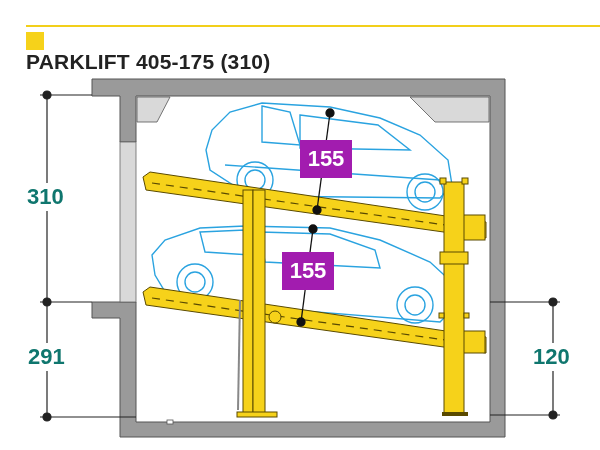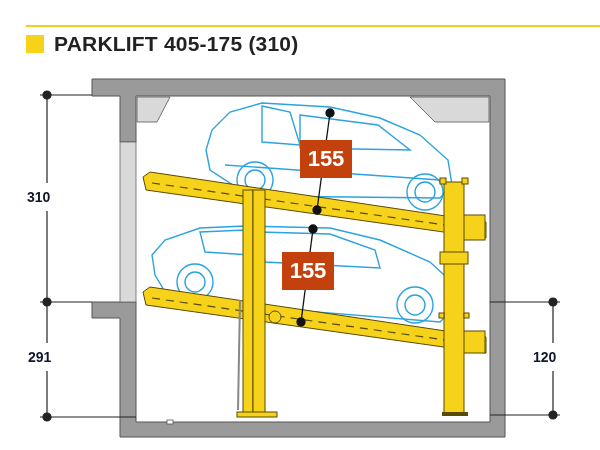--- a/index.html
+++ b/index.html
@@ -1,24 +1,24 @@
 <!DOCTYPE html>
 <html><head>
   <meta charset="utf-8">
   <style>
     html, body { margin: 0; padding: 0; background: #ffffff; }
     body { width: 600px; height: 450px; position: relative; overflow: hidden;
            font-family: "Liberation Sans", sans-serif; }
     .top-rule { position: absolute; left: 26px; top: 25px; width: 574px; height: 2px; background: #f2cf1a; }
-    .title-row { position: absolute; left: 26px; top: 32px; display: flex; align-items: center; }
+    .title-row { position: absolute; left: 26px; top: 32px; display: flex; align-items: flex-start; flex-direction: column; }
     .title-square { width: 18px; height: 18px; background: #f6d21a; margin-right: 10px; }
     .title-text { font-size: 21px; font-weight: bold; color: #222222; letter-spacing: 0.2px; }
     svg.drawing { position: absolute; left: 0; top: 0; }
-    .dim-label { position: absolute; font-size: 14px; font-weight: bold; color: #0f172a; background: #fff; line-height: 24px; padding: 2px 0; }
-    .badge { position: absolute; background: #c2410c; color: #ffffff; font-weight: bold; font-size: 22px;
+    .dim-label { position: absolute; font-size: 22px; font-weight: bold; color: #0f766e; background: #fff; line-height: 24px; padding: 2px 0; }
+    .badge { position: absolute; background: #a21caf; color: #ffffff; font-weight: bold; font-size: 22px;
              display: flex; align-items: center; justify-content: center; }
   </style>
 </head>
 <body>
 
 <div class="top-rule"></div>
 <div class="title-row">
   <div class="title-square"></div>
   <div class="title-text">PARKLIFT 405-175 (310)</div>
 </div>

